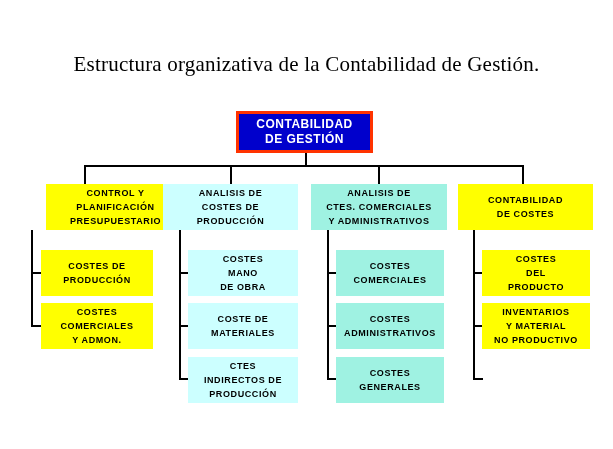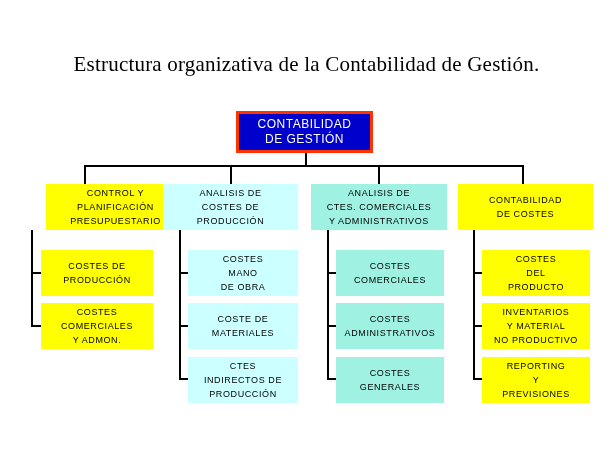--- a/index.html
+++ b/index.html
@@ -8,21 +8,21 @@
     font-family:"Liberation Sans",sans-serif;
   }
   .title{
     position:absolute;left:0;top:52px;width:613px;text-align:center;
     font-family:Liberation Serif, serif;font-size:21px;color:#000000;
     letter-spacing:0.2px;
   }
   .box{
     position:absolute;display:flex;align-items:center;justify-content:center;
     text-align:center;white-space:pre-line;
-    font-weight:normal;font-size:9px;line-height:14px;letter-spacing:0.6px;
+    font-weight:bold;font-size:9px;line-height:14px;letter-spacing:0.6px;
     color:#000000;box-sizing:border-box;
   }
   .root{
     left:236px;top:111px;width:137px;height:42px;
     background:#0000CC;border:3px solid #FF3300;
     color:#ffffff;font-size:12px;line-height:15px;letter-spacing:0.5px;
   }
   .yellow{background:#FFFF00;}
   .cyanlight{background:#CCFFFF;}
   .cyanaqua{background:#9FF2E2;}
@@ -127,17 +127,14 @@
 ADMINISTRATIVOS</div>
   <div class="box r3 c3c cyanaqua" style="background: rgb(159, 242, 226);">COSTES
 GENERALES</div>
 
   <div class="box r1 c4c yellow" style="background: rgb(255, 255, 0);">COSTES
 DEL
 PRODUCTO</div>
   <div class="box r2 c4c yellow" style="background: rgb(255, 255, 0);">INVENTARIOS
 Y MATERIAL
 NO PRODUCTIVO</div>
-  <div class="box r3 c4c yellow" style="background: rgb(255, 255, 0);">REPORTING
-Y
-PREVISIONES</div>
 
 </div>
 
 </body></html>

